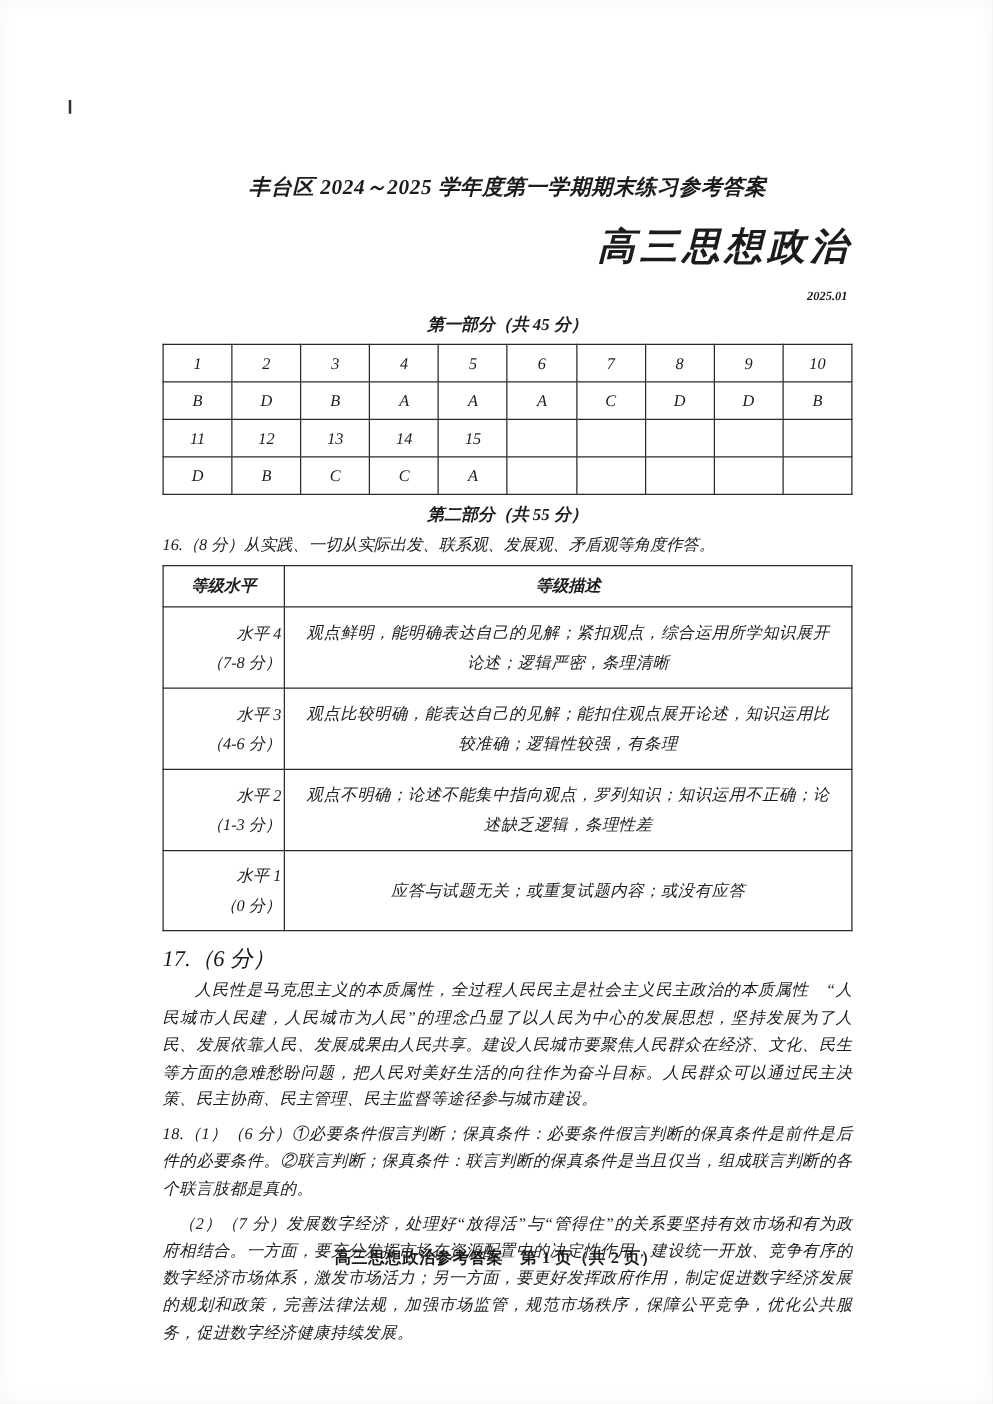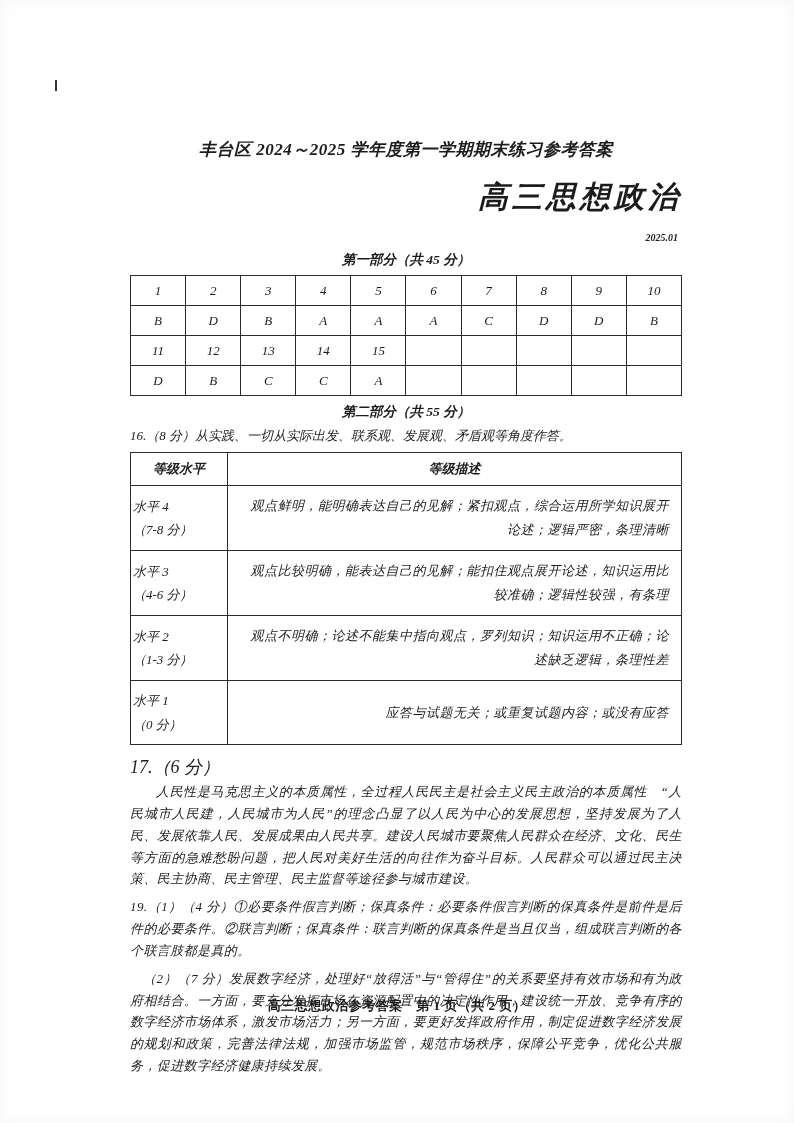--- a/index.html
+++ b/index.html
@@ -82,28 +82,28 @@
   }
   .rubric-table th {
     font-weight: bold;
     text-align: center;
     height: 30px;
     vertical-align: middle;
     margin-left: 36px;
   }
   .rubric-table .level-col { width: 97px; }
   .rubric-table td.level-cell {
-    text-align: left;
+    text-align: right;
     vertical-align: middle;
     white-space: pre-line;
     line-height: 1.8;
     padding: 8px 2px;
   }
   .rubric-table td.desc-cell {
-    text-align: right;
+    text-align: center;
     vertical-align: middle;
     padding: 8px 12px;
     line-height: 1.85;
     letter-spacing: 0.5px;
   }
   .para {
     font-size: 13px;
     line-height: 1.68;
     letter-spacing: 0.4px;
     text-align: justify;
@@ -231,20 +231,20 @@
           <td class="level-cell">水平 1
 （0 分）</td>
           <td class="desc-cell">应答与试题无关；或重复试题内容；或没有应答</td>
         </tr>
       </tbody>
     </table>
 
     <div class="q17-label">17.（6 分）</div>
     <p class="para indent2">人民性是马克思主义的本质属性，全过程人民民主是社会主义民主政治的本质属性　“人民城市人民建，人民城市为人民”的理念凸显了以人民为中心的发展思想，坚持发展为了人民、发展依靠人民、发展成果由人民共享。建设人民城市要聚焦人民群众在经济、文化、民生等方面的急难愁盼问题，把人民对美好生活的向往作为奋斗目标。人民群众可以通过民主决策、民主协商、民主管理、民主监督等途径参与城市建设。</p>
 
-    <p class="para">19.（1）（4 分）①必要条件假言判断；保真条件：必要条件假言判断的保真条件是前件是后件的必要条件。②联言判断；保真条件：联言判断的保真条件是当且仅当，组成联言判断的各个联言肢都是真的。</p>
+    <p class="para">18.（1）（6 分）①必要条件假言判断；保真条件：必要条件假言判断的保真条件是前件是后件的必要条件。②联言判断；保真条件：联言判断的保真条件是当且仅当，组成联言判断的各个联言肢都是真的。</p>
     <p class="para indent1">（2）（7 分）发展数字经济，处理好“放得活”与“管得住”的关系要坚持有效市场和有为政府相结合。一方面，要充分发挥市场在资源配置中的决定性作用，建设统一开放、竞争有序的数字经济市场体系，激发市场活力；另一方面，要更好发挥政府作用，制定促进数字经济发展的规划和政策，完善法律法规，加强市场监管，规范市场秩序，保障公平竞争，优化公共服务，促进数字经济健康持续发展。</p>
 
   </div>
 
   <div class="footer-line">高三思想政治参考答案　第 1 页（共 2 页）</div>
 
 </div>
 
 </body></html>

